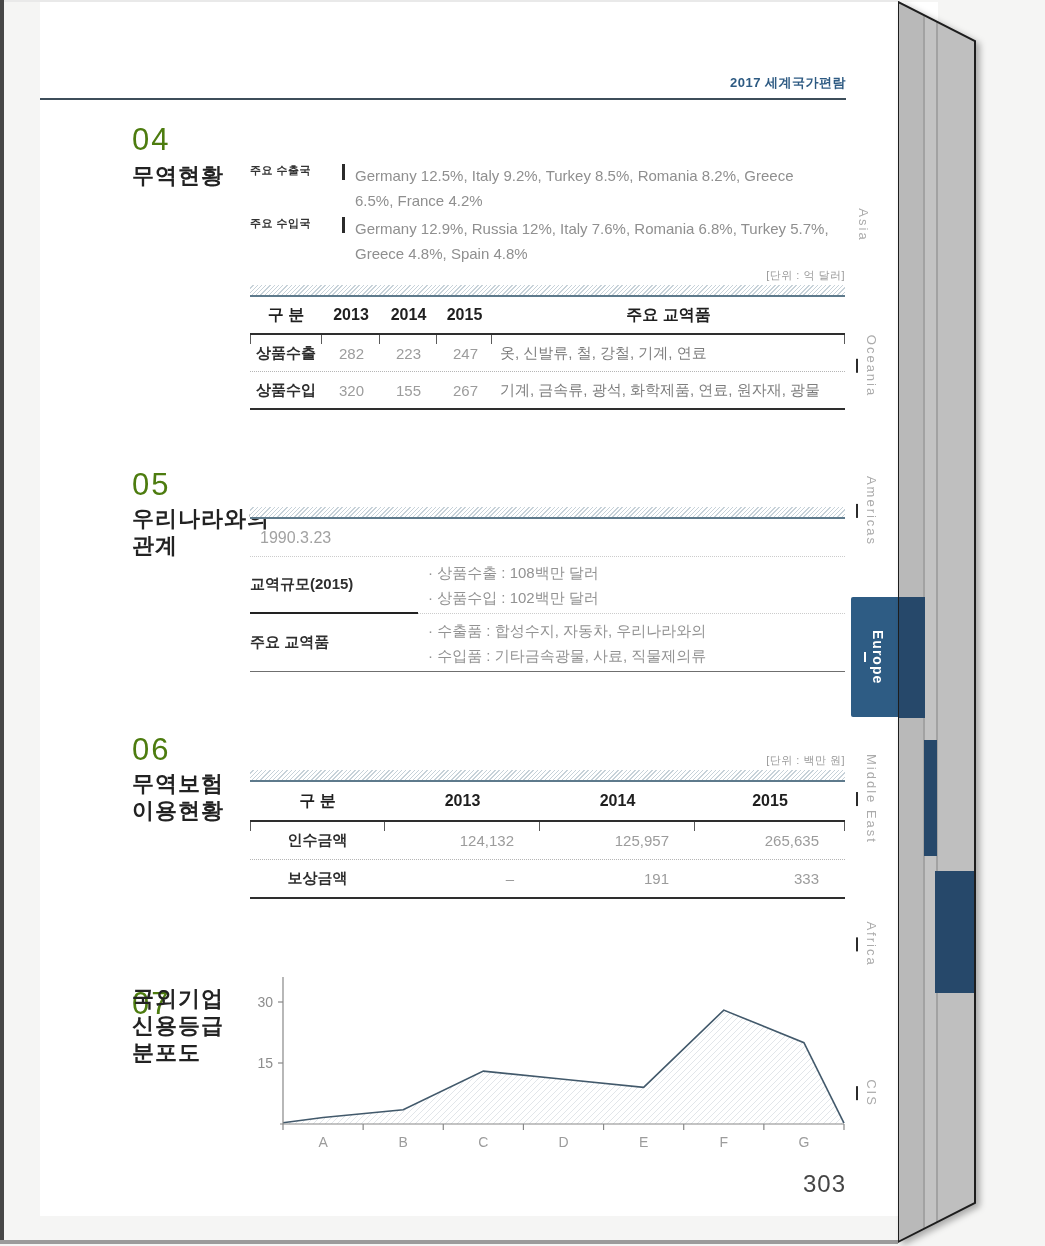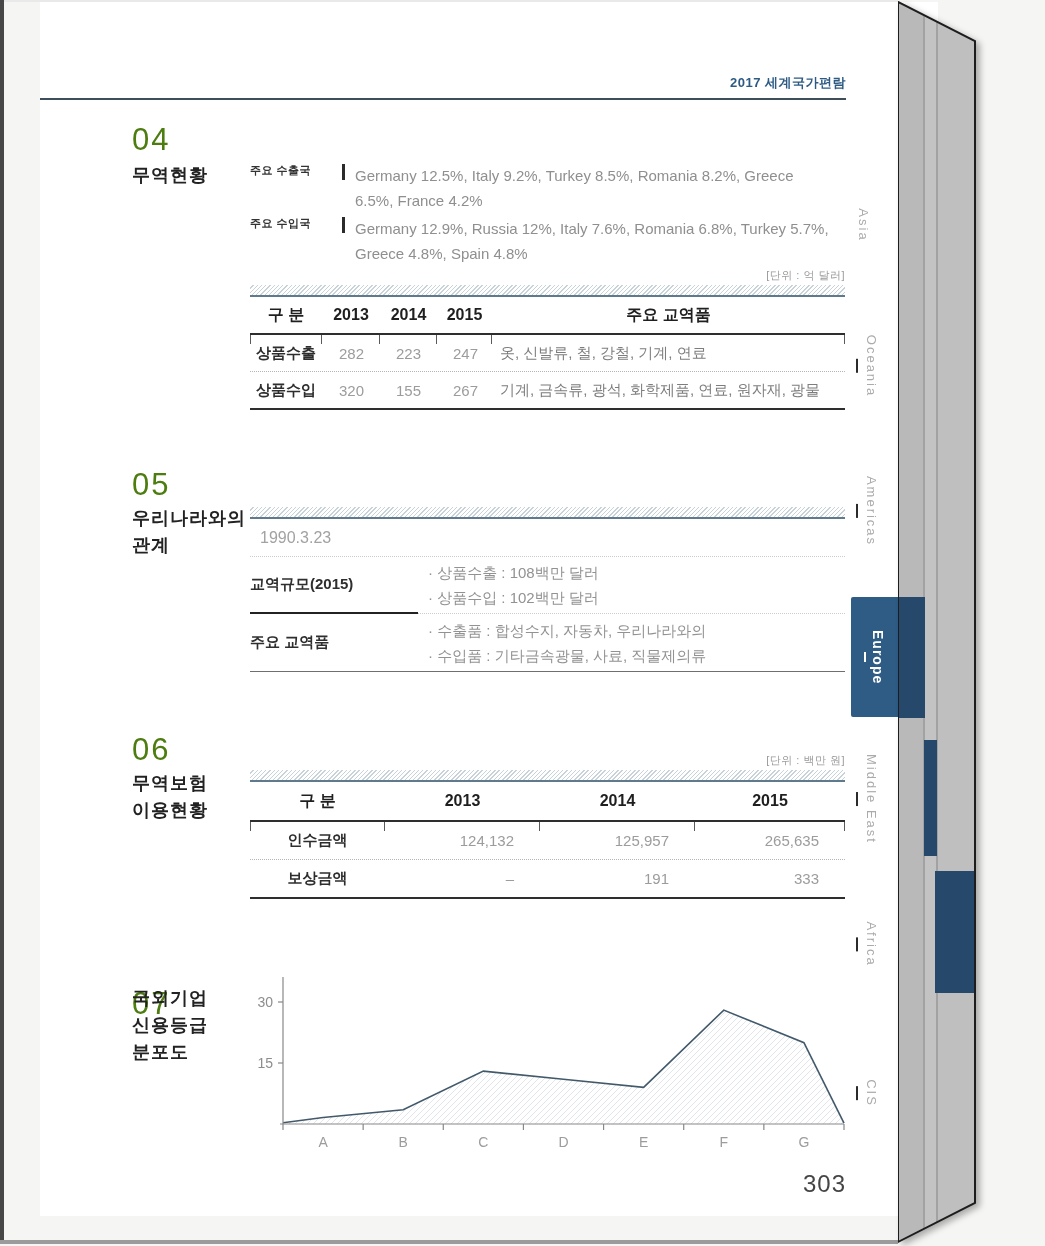--- a/index.html
+++ b/index.html
@@ -9,21 +9,21 @@
   
   #page{position:absolute;left:0;top:2px;width:898px;height:1214px;background:#ffffff;margin-left:40px;}
   #page-left-border{position:absolute;left:0;top:0;width:4px;height:1242px;background:#474747;}
   #page-bottom-border{position:absolute;left:0;top:1240px;width:898px;height:4px;background:#9b9b9b;}
   #page-top-border{position:absolute;left:0;top:0;width:898px;height:2px;background:#e9e9e9;}
   
   .book-title{font-size:13px;font-weight:700;color:#2d5a82;letter-spacing:0.5px;text-align:right;}
   .header-rule{height:2px;background:#3d4e5a;}
   
   .sec-num{font-size:31px;color:#4d7c0f;letter-spacing:2px;}
-  .sec-title{font-size:18px;font-weight:700;color:#222;letter-spacing:1px;line-height:27px;}
+  .sec-title{font-size:22px;font-weight:700;color:#222;letter-spacing:1px;line-height:27px;}
   
   .kv-row{display:flex;align-items:flex-start;}
   .kv-label{width:92px;font-size:11px;font-weight:700;color:#333;letter-spacing:0.5px;}
   .kv-sep{width:3px;height:16px;background:#2b2b2b;margin:1px 10px 0 0;flex:none;}
   .kv-value{width:480px;font-size:15px;color:#8f8f8f;line-height:25px;}
   .unit{font-size:11px;color:#9a9a9a;text-align:right;letter-spacing:0.5px;}
   
   .band{height:10px;background:repeating-linear-gradient(135deg,#ffffff 0px,#ffffff 2px,#c7d2d9 2px,#c7d2d9 3px);
         border-bottom:2px solid #5e7a8c;}
   

